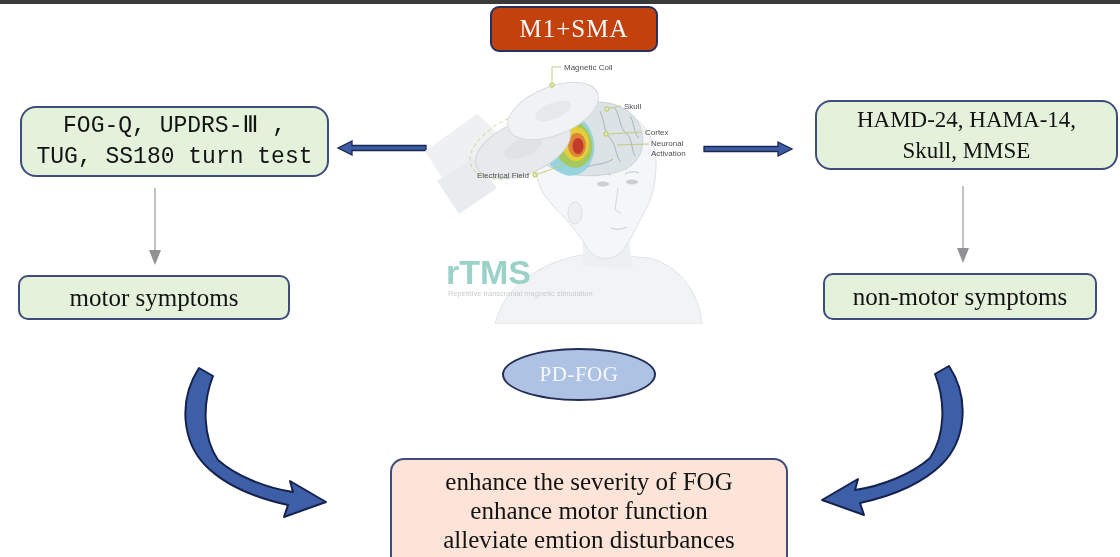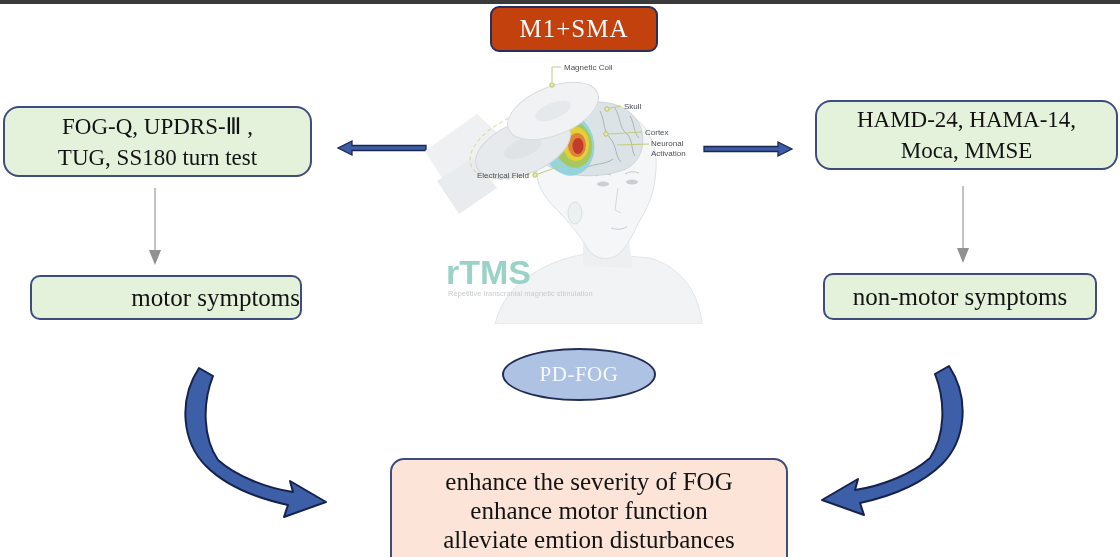--- a/index.html
+++ b/index.html
@@ -14,26 +14,26 @@
   }
   .blue-box{
     left:490px;top:6px;width:168px;height:46px;
     background:#c2410c;border:2px solid #26305c;border-radius:9px;
     color:#f8fafc;font-size:25px;letter-spacing:1px;
   }
   .assess{
     background:#e4f2dc;border:2px solid #3e4d7c;border-radius:16px;
     font-size:23px;line-height:31px;
   }
-  .assess-left{left:3px;top:106px;width:309px;height:71px;}
+  .assess-left{left:20px;top:106px;width:309px;height:71px;font-family:Liberation Mono, monospace;}
   .assess-right{left:815px;top:100px;width:303px;height:70px;}
   .outcome{
     background:#e4f2dc;border:2px solid #3e4d7c;border-radius:10px;font-size:25px;
   }
-  .outcome-left{left:30px;top:275px;width:272px;height:45px;align-items:flex-end;}
+  .outcome-left{left:18px;top:275px;width:272px;height:45px;}
   .outcome-right{left:823px;top:273px;width:274px;height:47px;}
   .ellipse{
     left:502px;top:348px;width:154px;height:53px;border-radius:50%;
     background:#aec3e3;border:2.5px solid #232d58;color:#f6f8fb;font-size:21px;letter-spacing:.5px;
   }
   .result{
     left:390px;top:458px;width:398px;height:112px;
     background:#fce4d8;border:2px solid #3e4d7c;border-radius:14px;
     font-size:25px;line-height:29px;justify-content:flex-start;padding-top:7px;
   }
@@ -53,21 +53,21 @@
     <span>M1+SMA</span>
   </div>
 
   <div class="node assess assess-left">
     <span>FOG-Q, UPDRS-Ⅲ ,</span>
     <span>TUG, SS180 turn test</span>
   </div>
 
   <div class="node assess assess-right">
     <span>HAMD-24, HAMA-14,</span>
-    <span>Moca, MMSE</span>
+    <span>Skull, MMSE</span>
   </div>
 
   <svg class="arrow-svg" style="left:336px;top:139px;" width="92" height="18" viewBox="0 0 92 18">
     <polygon points="90,6.5 16,6.5 16,2 2,9 16,16 16,11.5 90,11.5" fill="#3d5ca6" stroke="#1c2750" stroke-width="1.3"></polygon>
   </svg>
   <svg class="arrow-svg" style="left:702px;top:140px;" width="92" height="18" viewBox="0 0 92 18">
     <polygon points="2,6.5 76,6.5 76,2 90,9 76,16 76,11.5 2,11.5" fill="#3d5ca6" stroke="#1c2750" stroke-width="1.3"></polygon>
   </svg>
 
   <svg class="arrow-svg" style="left:147px;top:188px;" width="16" height="78" viewBox="0 0 16 78">

